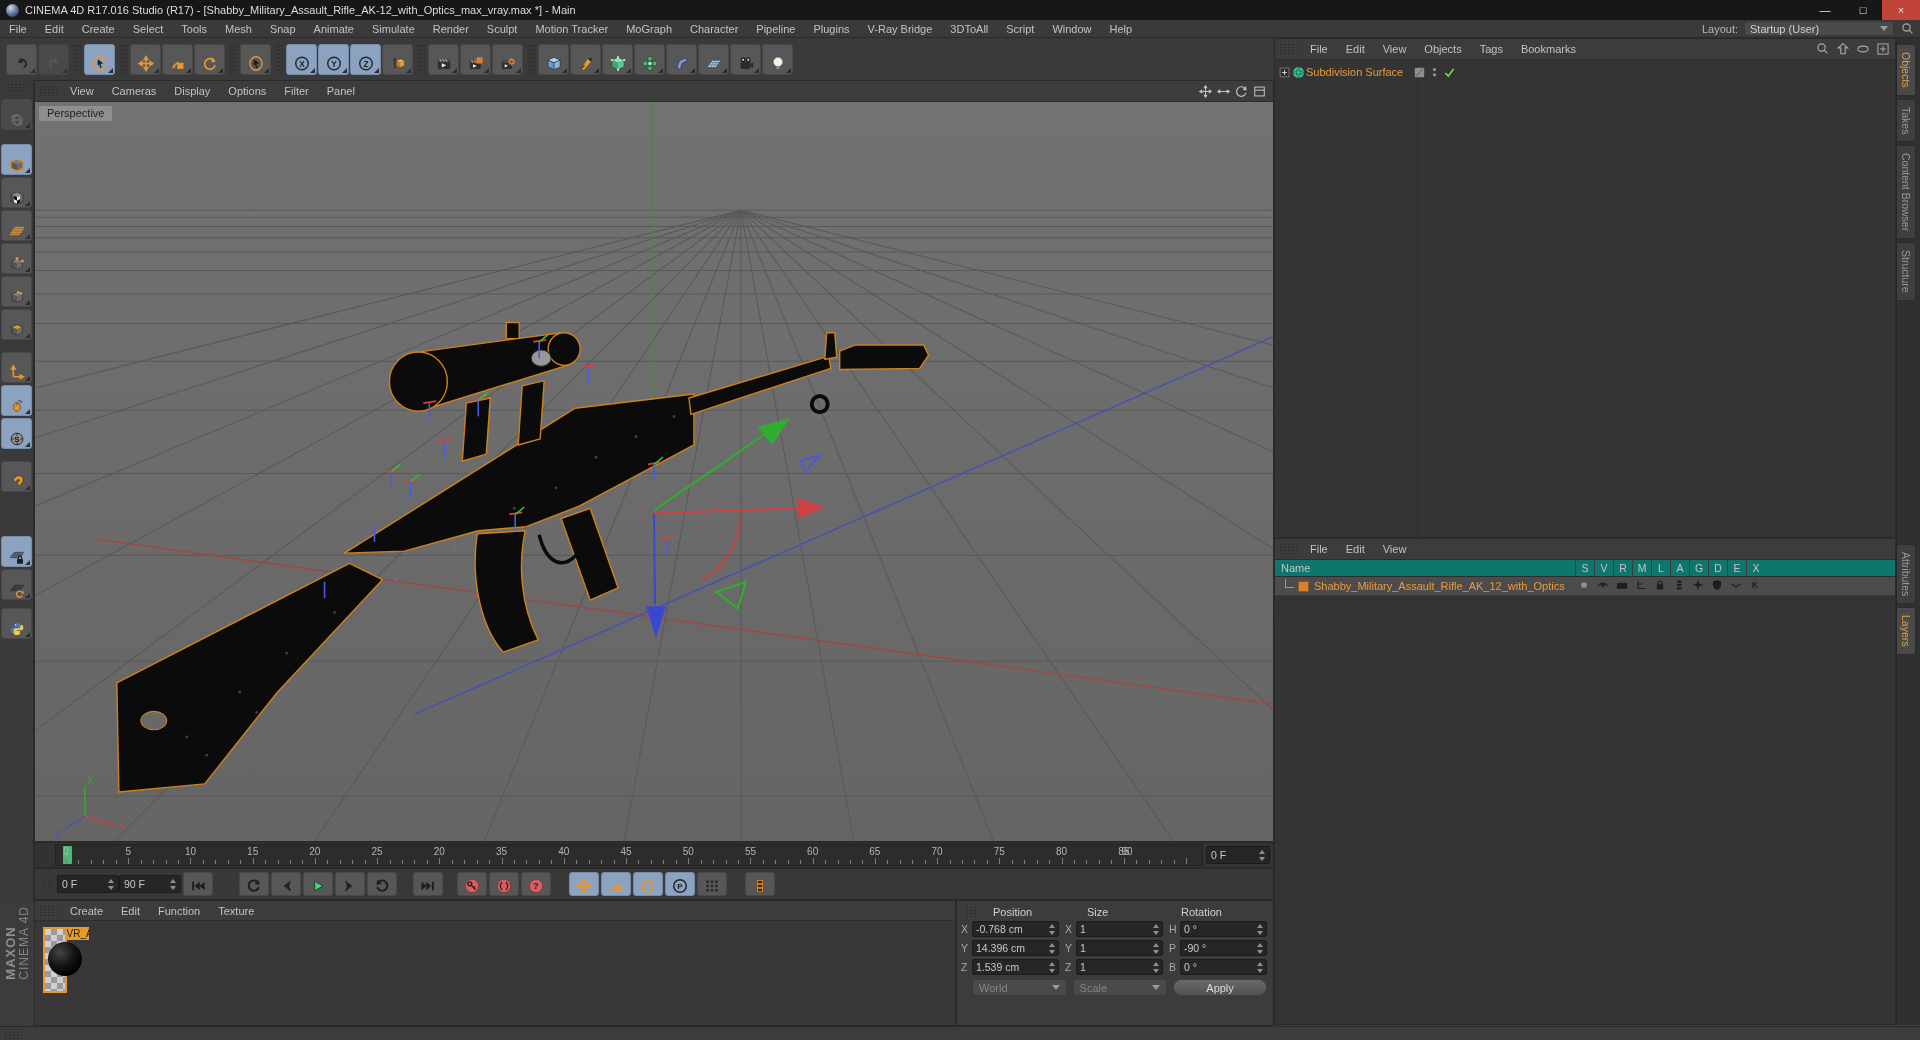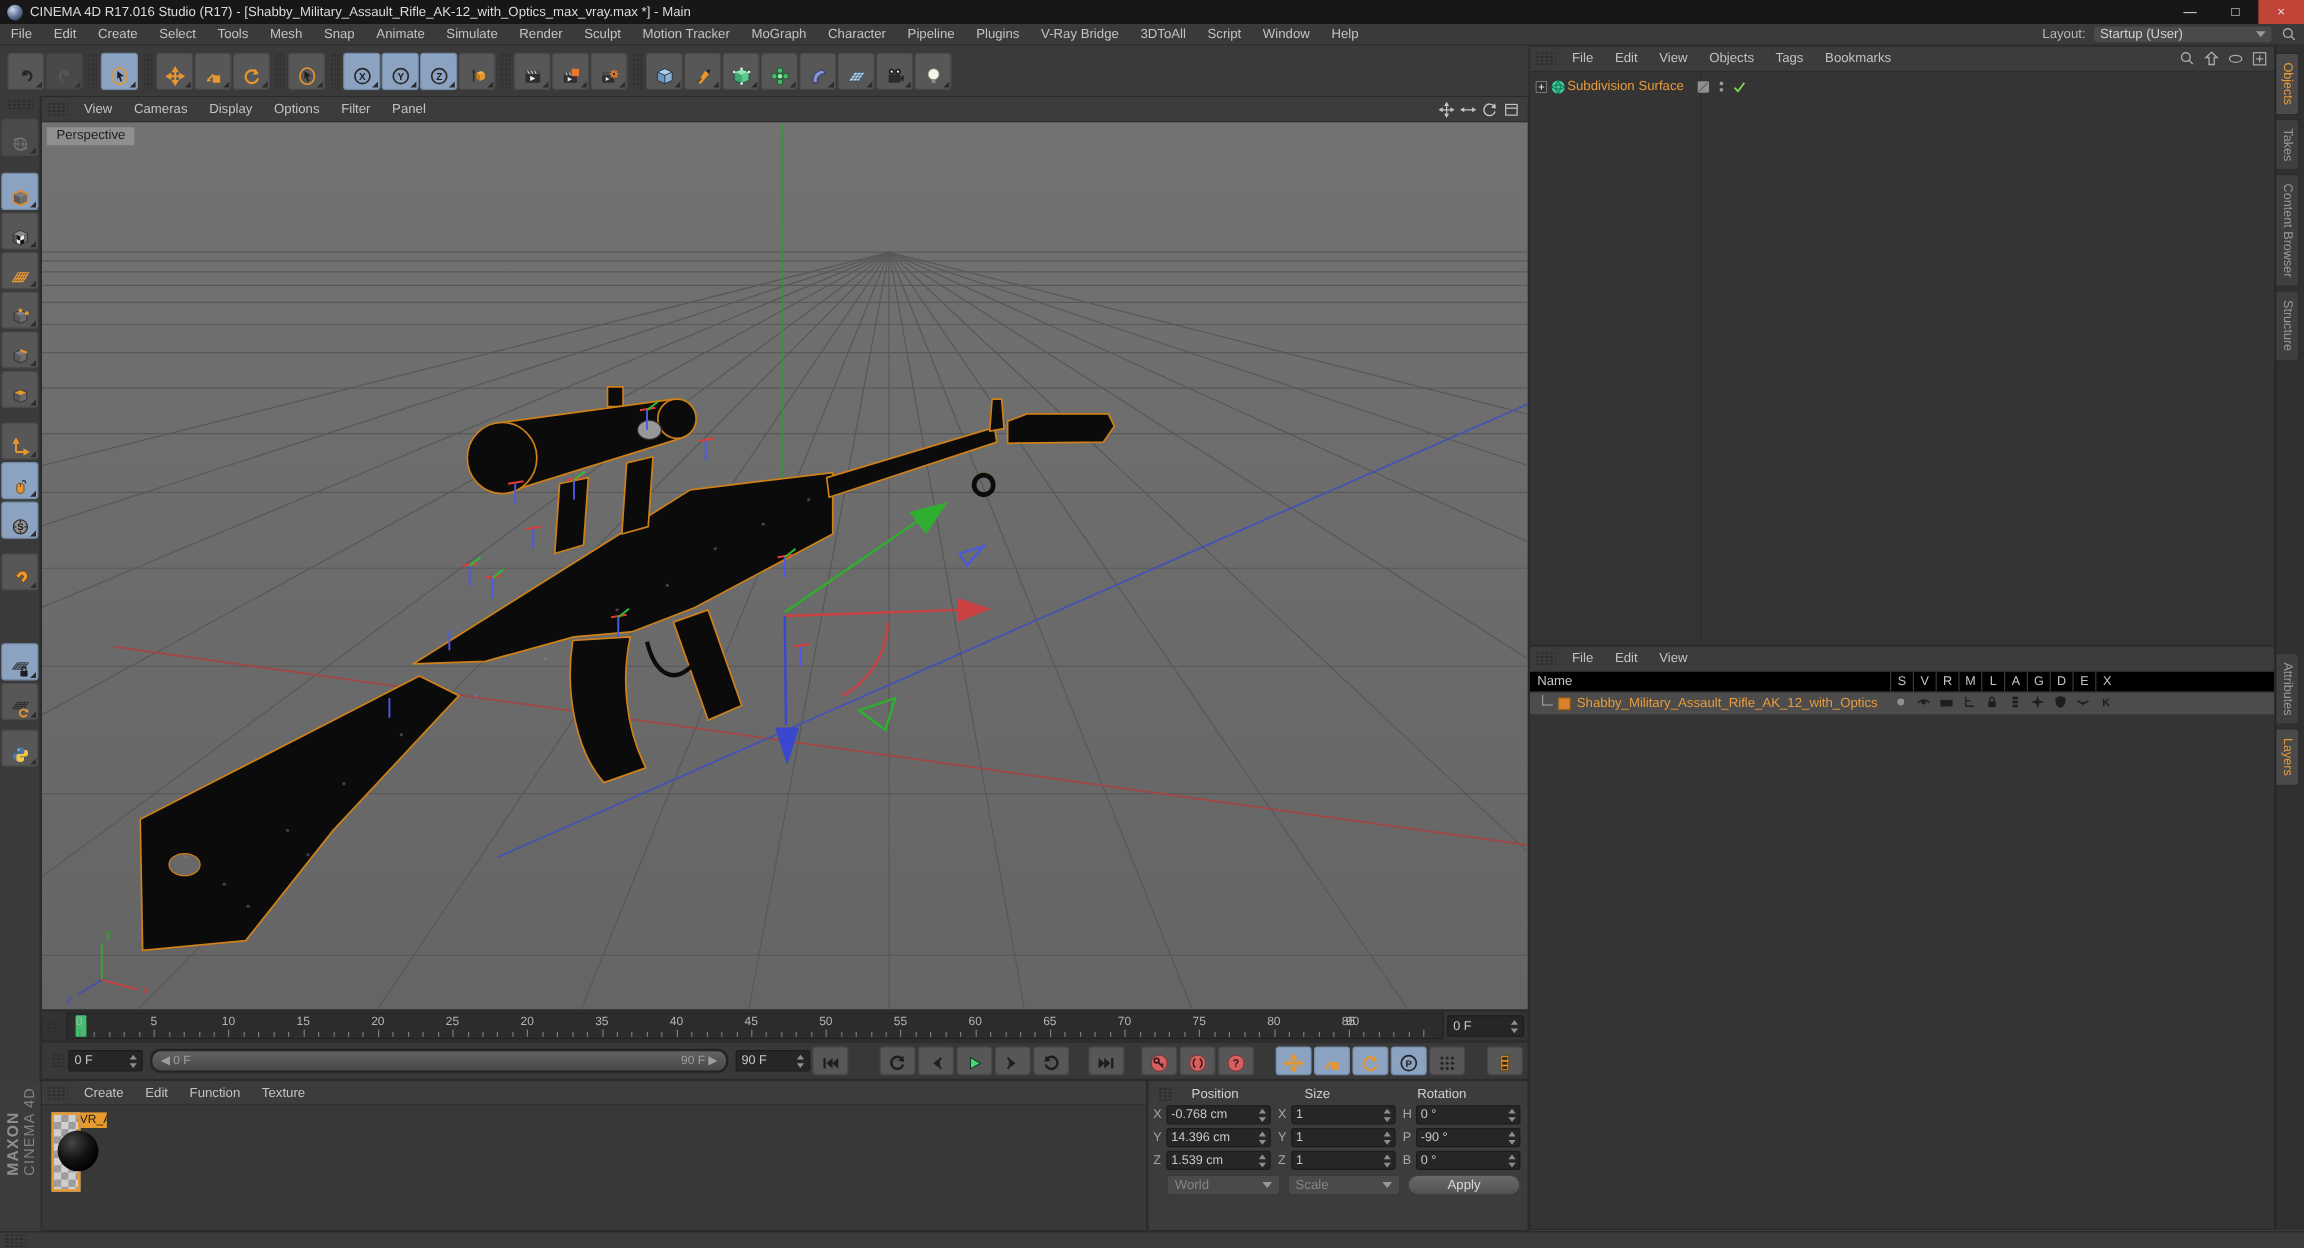--- a/index.html
+++ b/index.html
@@ -95,21 +95,21 @@
 
 #om-panel{left:1274px;top:38px;width:622px;height:500px;background:#343434;border:1px solid #2a2a2a;display:flex;flex-direction:column}
 .panel-menubar{height:21px;background:#3c3c3c;border-bottom:1px solid #2d2d2d;display:flex;align-items:center;flex:none}
 #om-tools{margin-left:auto;display:flex;gap:4px;padding-right:4px}
 #om-tree{flex:1;position:relative;padding-top:3px}
 #om-divider{position:absolute;left:142px;top:0;bottom:0;width:1px;background:#2d2d2d}
 .tree-row{display:flex;align-items:center;height:18px;padding-left:3px;position:relative;z-index:1}
 .tree-row .lbl{color:#e89b3c;margin-left:0;white-space:nowrap}
 .tree-icons{display:flex;align-items:center;gap:2px;margin-left:10px}
 #lm-panel{left:1274px;top:538px;width:622px;height:487px;background:#343434;border:1px solid #2a2a2a;display:flex;flex-direction:column}
-#lm-header{height:17px;background:#000000;border-bottom:1px solid #2d2d2d;display:flex;align-items:center;color:#c4c4c4;flex:none}
+#lm-header{height:17px;background:#0f766e;border-bottom:1px solid #2d2d2d;display:flex;align-items:center;color:#c4c4c4;flex:none}
 #lm-header .nm{width:300px;padding-left:6px}
 .lm-cell{width:19px;text-align:center;font-size:10.5px;color:#c4c4c4;border-left:1px solid #3a3a3a;height:100%;display:flex;align-items:center;justify-content:center}
 .lm-row{height:19px;display:flex;align-items:center;background:#4c4c4c;border-bottom:1px solid #3a3a3a}
 .lm-name{width:300px;display:flex;align-items:center;overflow:hidden}
 .branch{width:9px;height:9px;border-left:1px solid #9a9a9a;border-bottom:1px solid #9a9a9a;margin:0 4px 5px 10px;flex:none}
 .swatch{width:11px;height:11px;background:#d9822e;border:1px solid #8a5a1e;border-radius:1px;margin-right:5px;flex:none}
 .lm-row .lbl{color:#e89b3c;white-space:nowrap}
 .lm-icell{width:19px;display:flex;align-items:center;justify-content:center}
 .lm-icell svg{width:14px;height:14px}
 
@@ -889,26 +889,20 @@
 
 <div id="transport-panel" class="abs">
   <span class="grip-h" style="width:10px"></span>
   <div id="t-frame" class="spinner">
     <span>0 F</span>
     <span class="updown">
         <span class="tri-up"></span>
         <span class="tri-down"></span>
       </span>
   </div>
-  <div id="t-range">
-    <div id="t-range-handle">
-      <span>◀ <span>0 F</span></span>
-      <span><span>90 F</span> ▶</span>
-    </div>
-  </div>
   <div id="t-end" class="spinner">
     <span>90 F</span>
     <span class="updown">
         <span class="tri-up"></span>
         <span class="tri-down"></span>
       </span>
   </div>
   <div id="transport-buttons" style="display:flex;align-items:center">
       <div class="t-btn" style="margin-left: 2px;">
         <span class="sm-ico">

